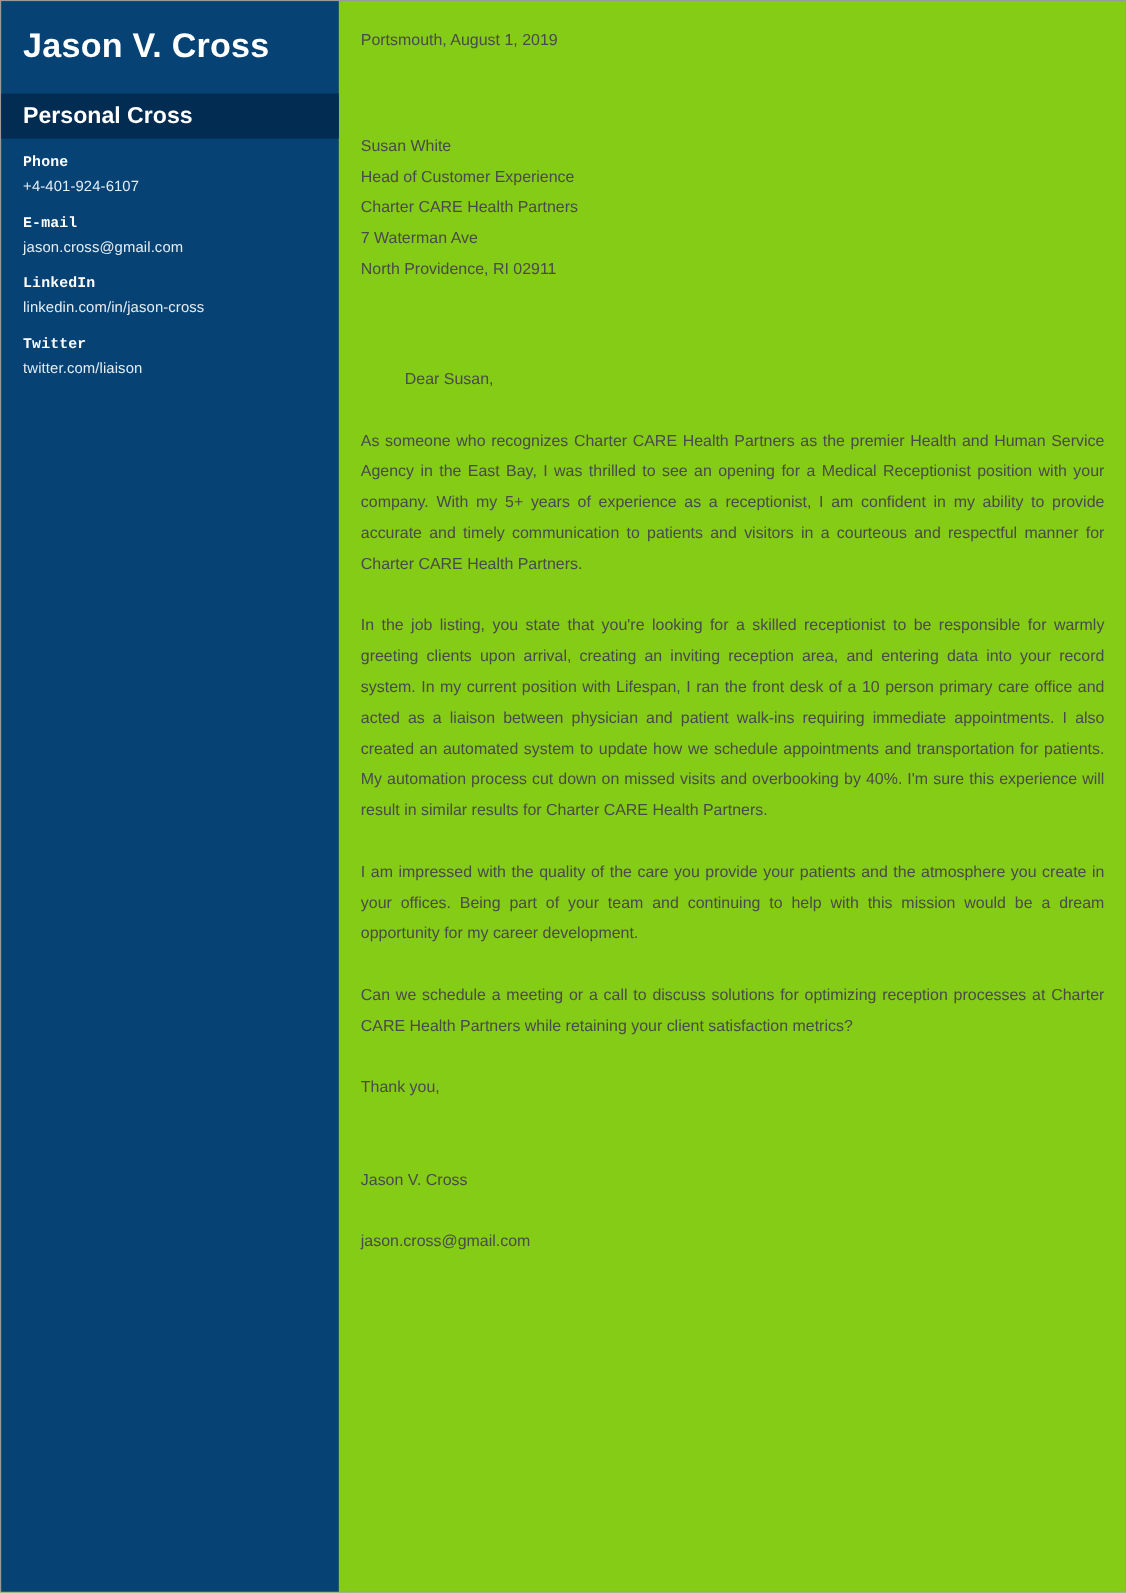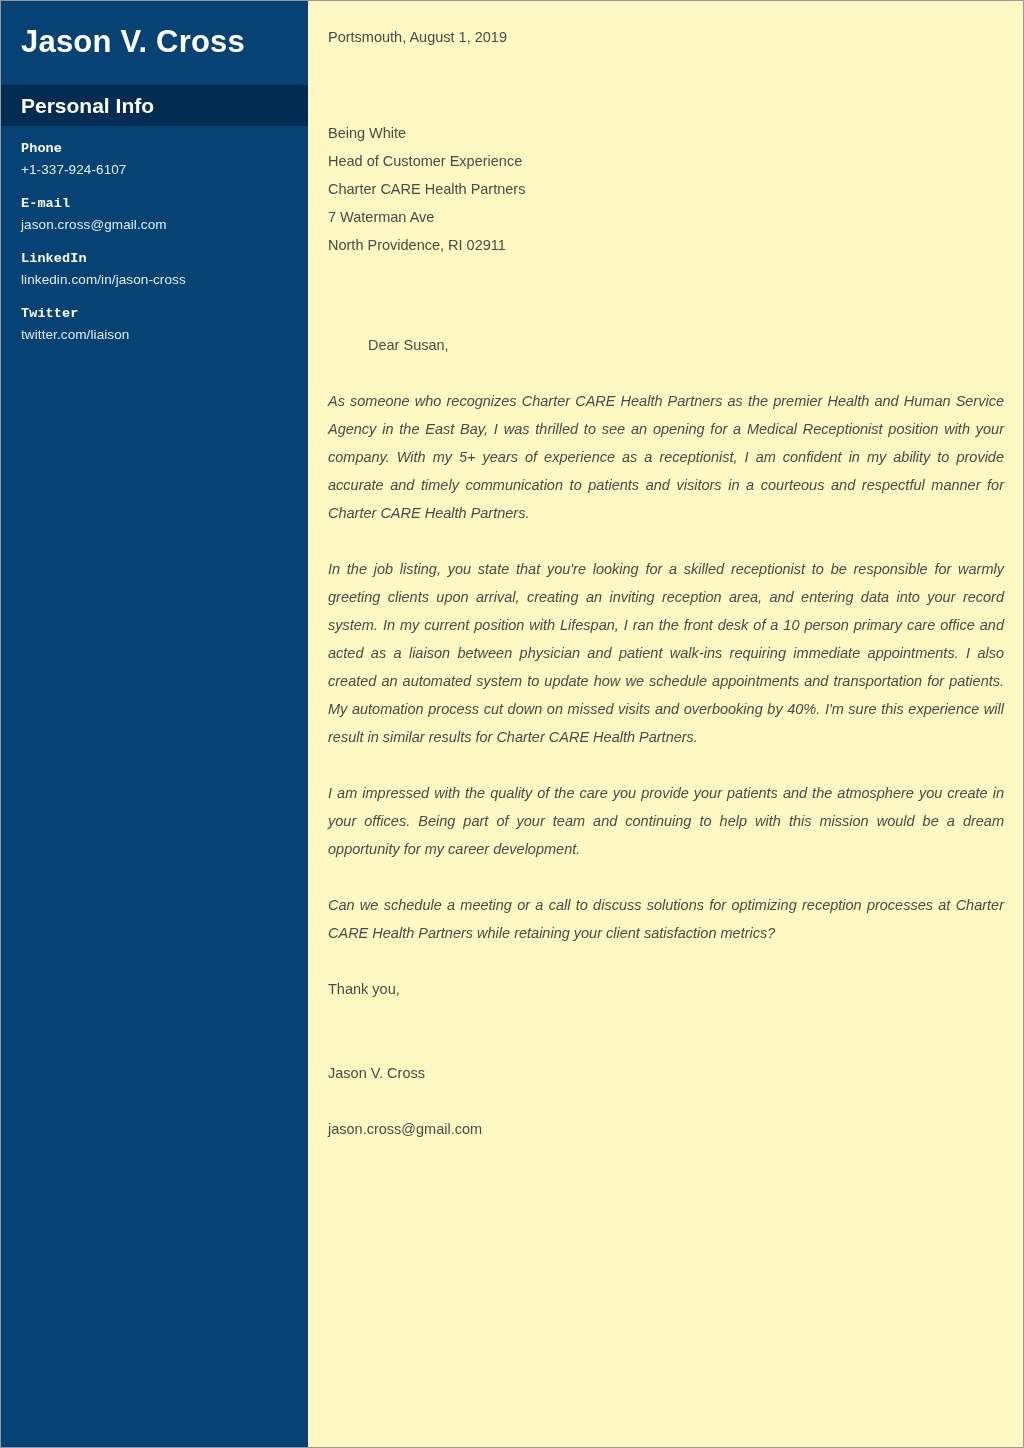--- a/index.html
+++ b/index.html
@@ -4,21 +4,21 @@
 <style>
   html, body {
     margin: 0;
     padding: 0;
     background: #ffffff;
   }
   .page {
     position: relative;
     width: 1024px;
     height: 1448px;
-    background: #fef9c3;
+    background: #84cc16;
     box-sizing: border-box;
     border: 1px solid #9a9a9a;
     overflow: hidden;
     font-family: "Liberation Sans", sans-serif;
   }
 
   
   .sidebar {
     position: absolute;
     left: 0;
@@ -106,21 +106,20 @@
     line-height: 28px;
     padding-top: 72px;
     margin-left: 40px;
   }
   .body-paragraph {
     color: #4a4a4a;
     font-size: 14.5px;
     line-height: 28px;
     text-align: justify;
     margin-top: 28px;
-    font-style: italic;
   }
   .closing {
     color: #4a4a4a;
     font-size: 14.5px;
     line-height: 28px;
     margin-top: 28px;
   }
   .signature-name {
     color: #4a4a4a;
     font-size: 14.5px;
@@ -139,28 +138,28 @@
 </style>
 </head>
 <body>
 
 <div class="page">
 
   <aside class="sidebar">
     <div class="sidebar-name">Jason V. Cross</div>
 
     <div class="personal-info-band">
-      <div class="personal-info-title">Personal Info</div>
+      <div class="personal-info-title">Personal Cross</div>
     </div>
 
     <div class="contact-list">
 
       <div class="contact-item">
         <div class="contact-label">Phone</div>
-        <div class="contact-value">+1-337-924-6107</div>
+        <div class="contact-value">+4-401-924-6107</div>
       </div>
 
       <div class="contact-item">
         <div class="contact-label">E-mail</div>
         <div class="contact-value">jason.cross@gmail.com</div>
       </div>
 
       <div class="contact-item">
         <div class="contact-label">LinkedIn</div>
         <div class="contact-value">linkedin.com/in/jason-cross</div>
@@ -172,21 +171,21 @@
       </div>
 
     </div>
   </aside>
 
   <main class="letter">
 
     <div class="letter-date">Portsmouth, August 1, 2019</div>
 
     <div class="recipient-block">
-      <div class="recipient-line">Being White</div>
+      <div class="recipient-line">Susan White</div>
       <div class="recipient-line">Head of Customer Experience</div>
       <div class="recipient-line">Charter CARE Health Partners</div>
       <div class="recipient-line">7 Waterman Ave</div>
       <div class="recipient-line">North Providence, RI 02911</div>
     </div>
 
     <div class="salutation">Dear Susan,</div>
 
     <p class="body-paragraph">As someone who recognizes Charter CARE Health Partners as the premier Health and Human Service Agency in the East Bay, I was thrilled to see an opening for a Medical Receptionist position with your company. With my 5+ years of experience as a receptionist, I am confident in my ability to provide accurate and timely communication to patients and visitors in a courteous and respectful manner for Charter CARE Health Partners.</p>
     <p class="body-paragraph">In the job listing, you state that you're looking for a skilled receptionist to be responsible for warmly greeting clients upon arrival, creating an inviting reception area, and entering data into your record system. In my current position with Lifespan, I ran the front desk of a 10 person primary care office and acted as a liaison between physician and patient walk-ins requiring immediate appointments. I also created an automated system to update how we schedule appointments and transportation for patients. My automation process cut down on missed visits and overbooking by 40%. I'm sure this experience will result in similar results for Charter CARE Health Partners.</p>

